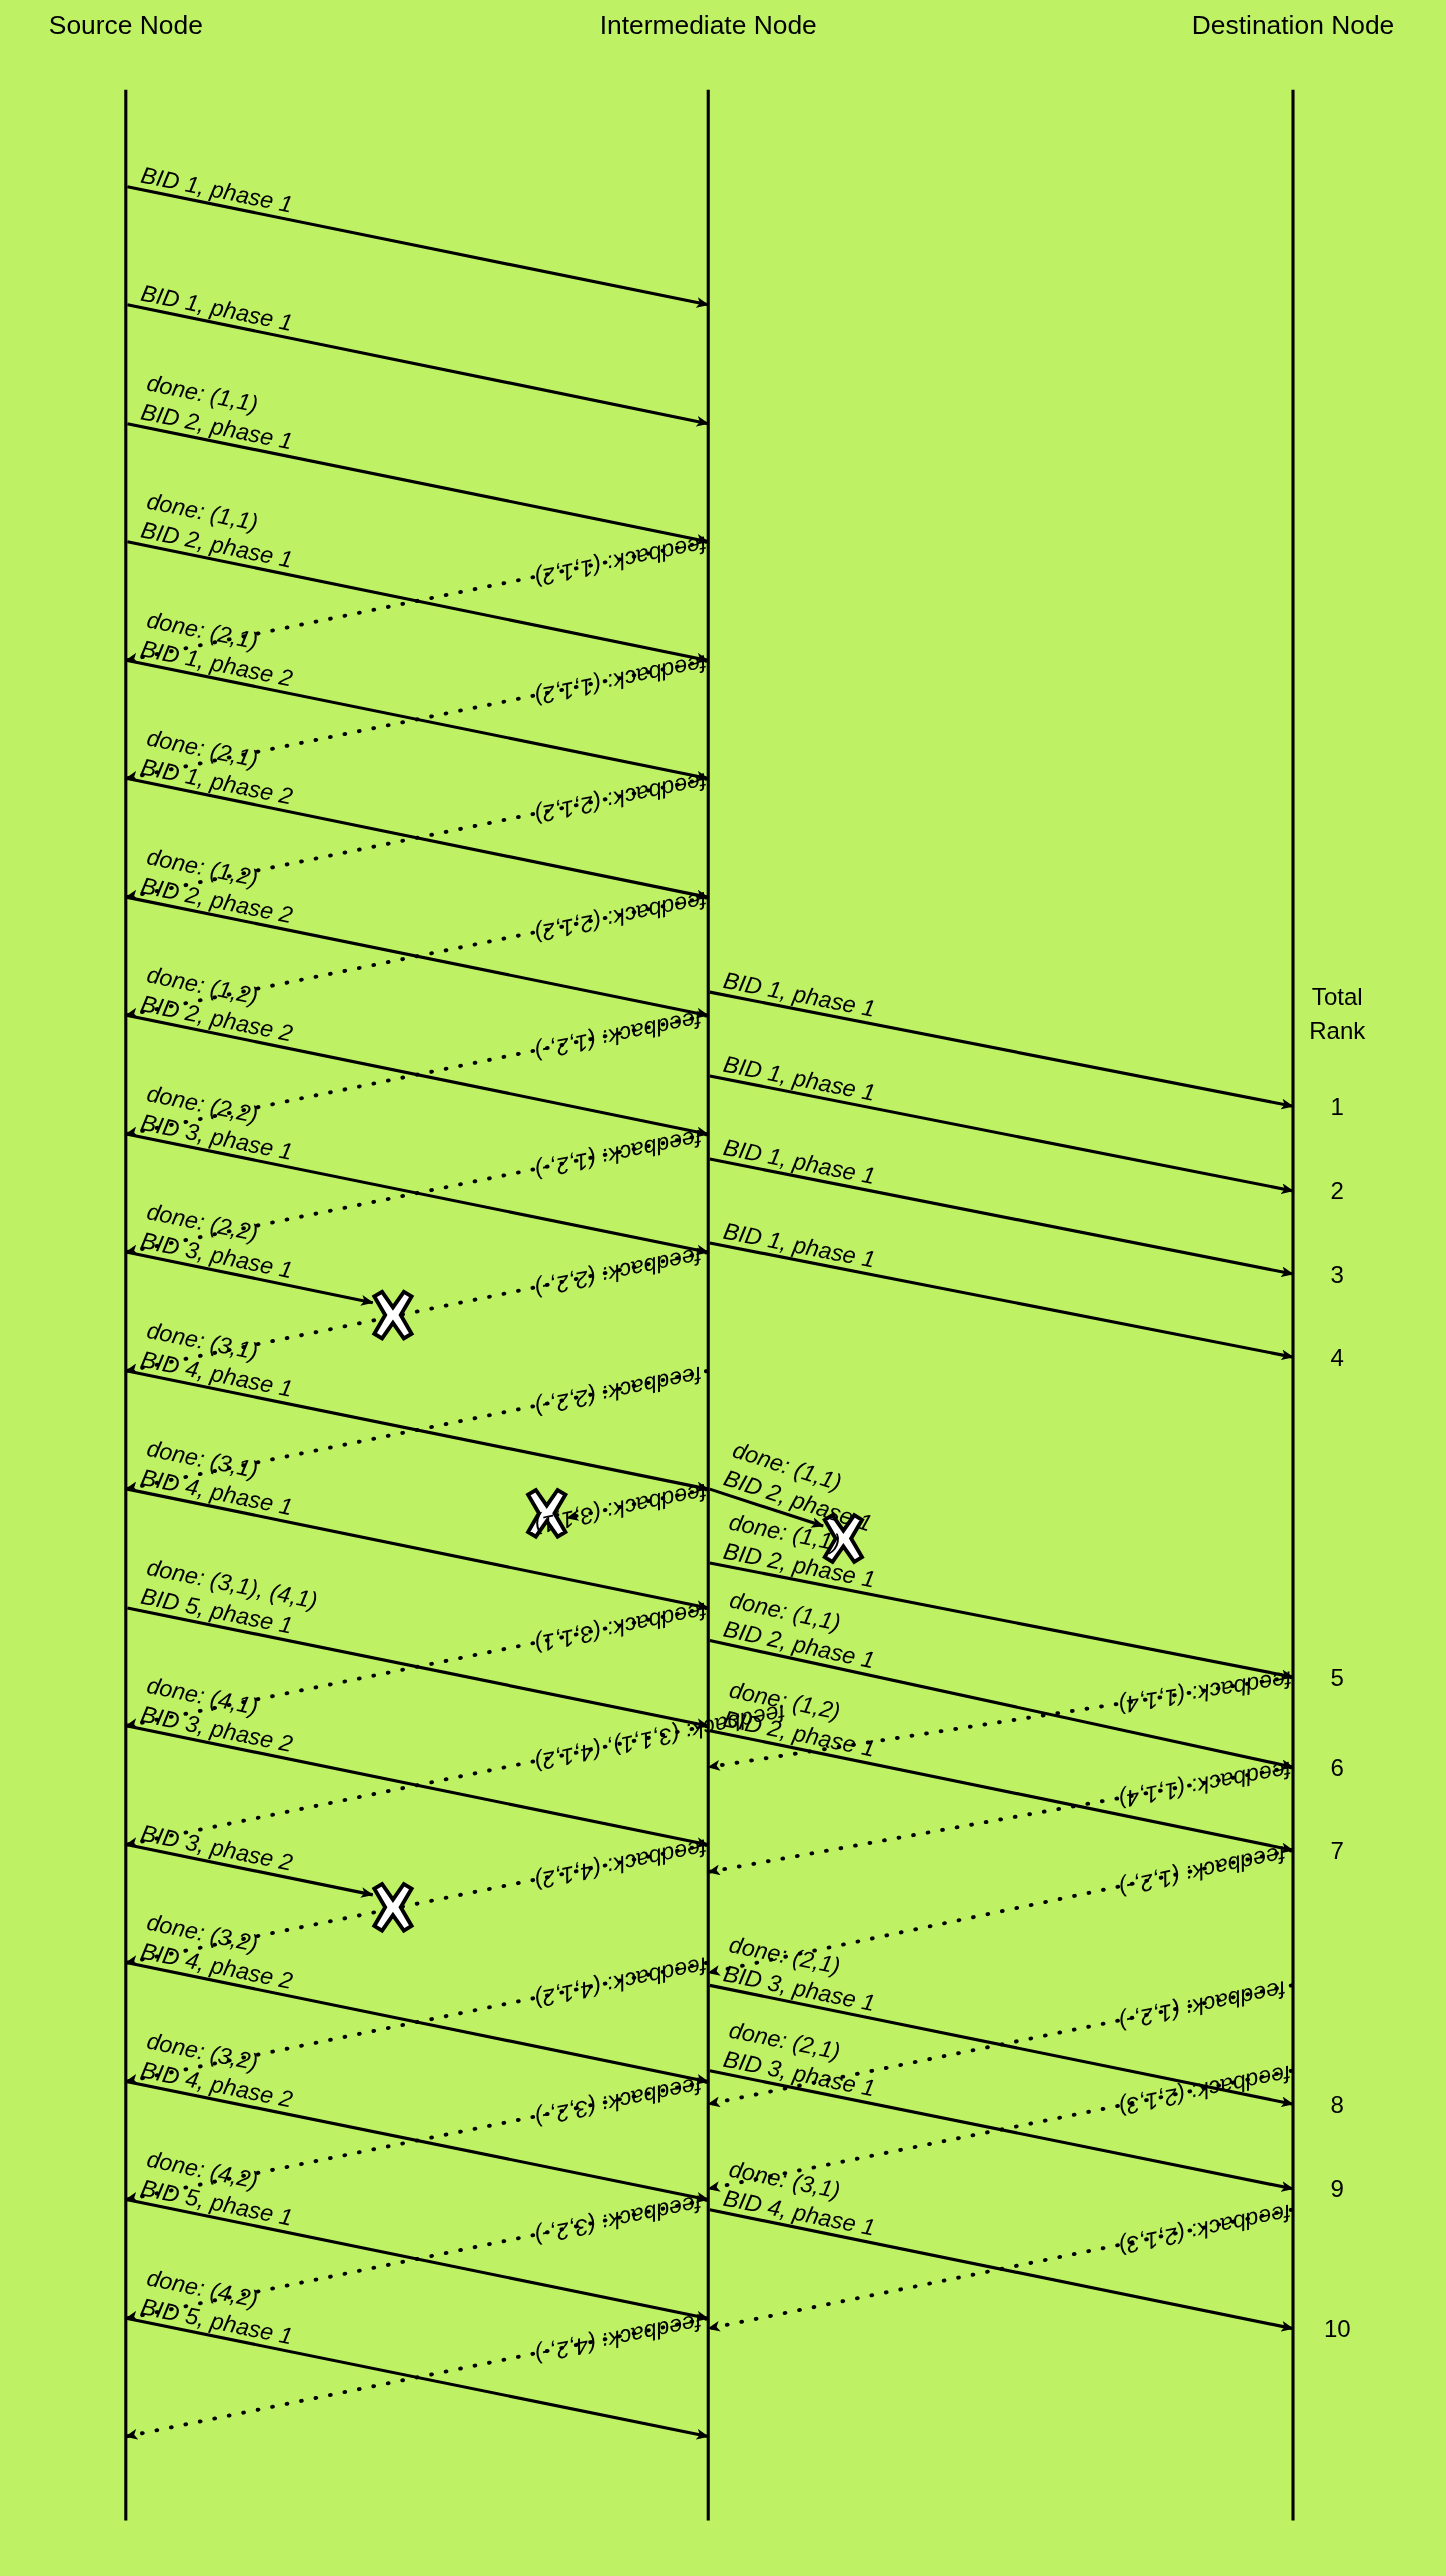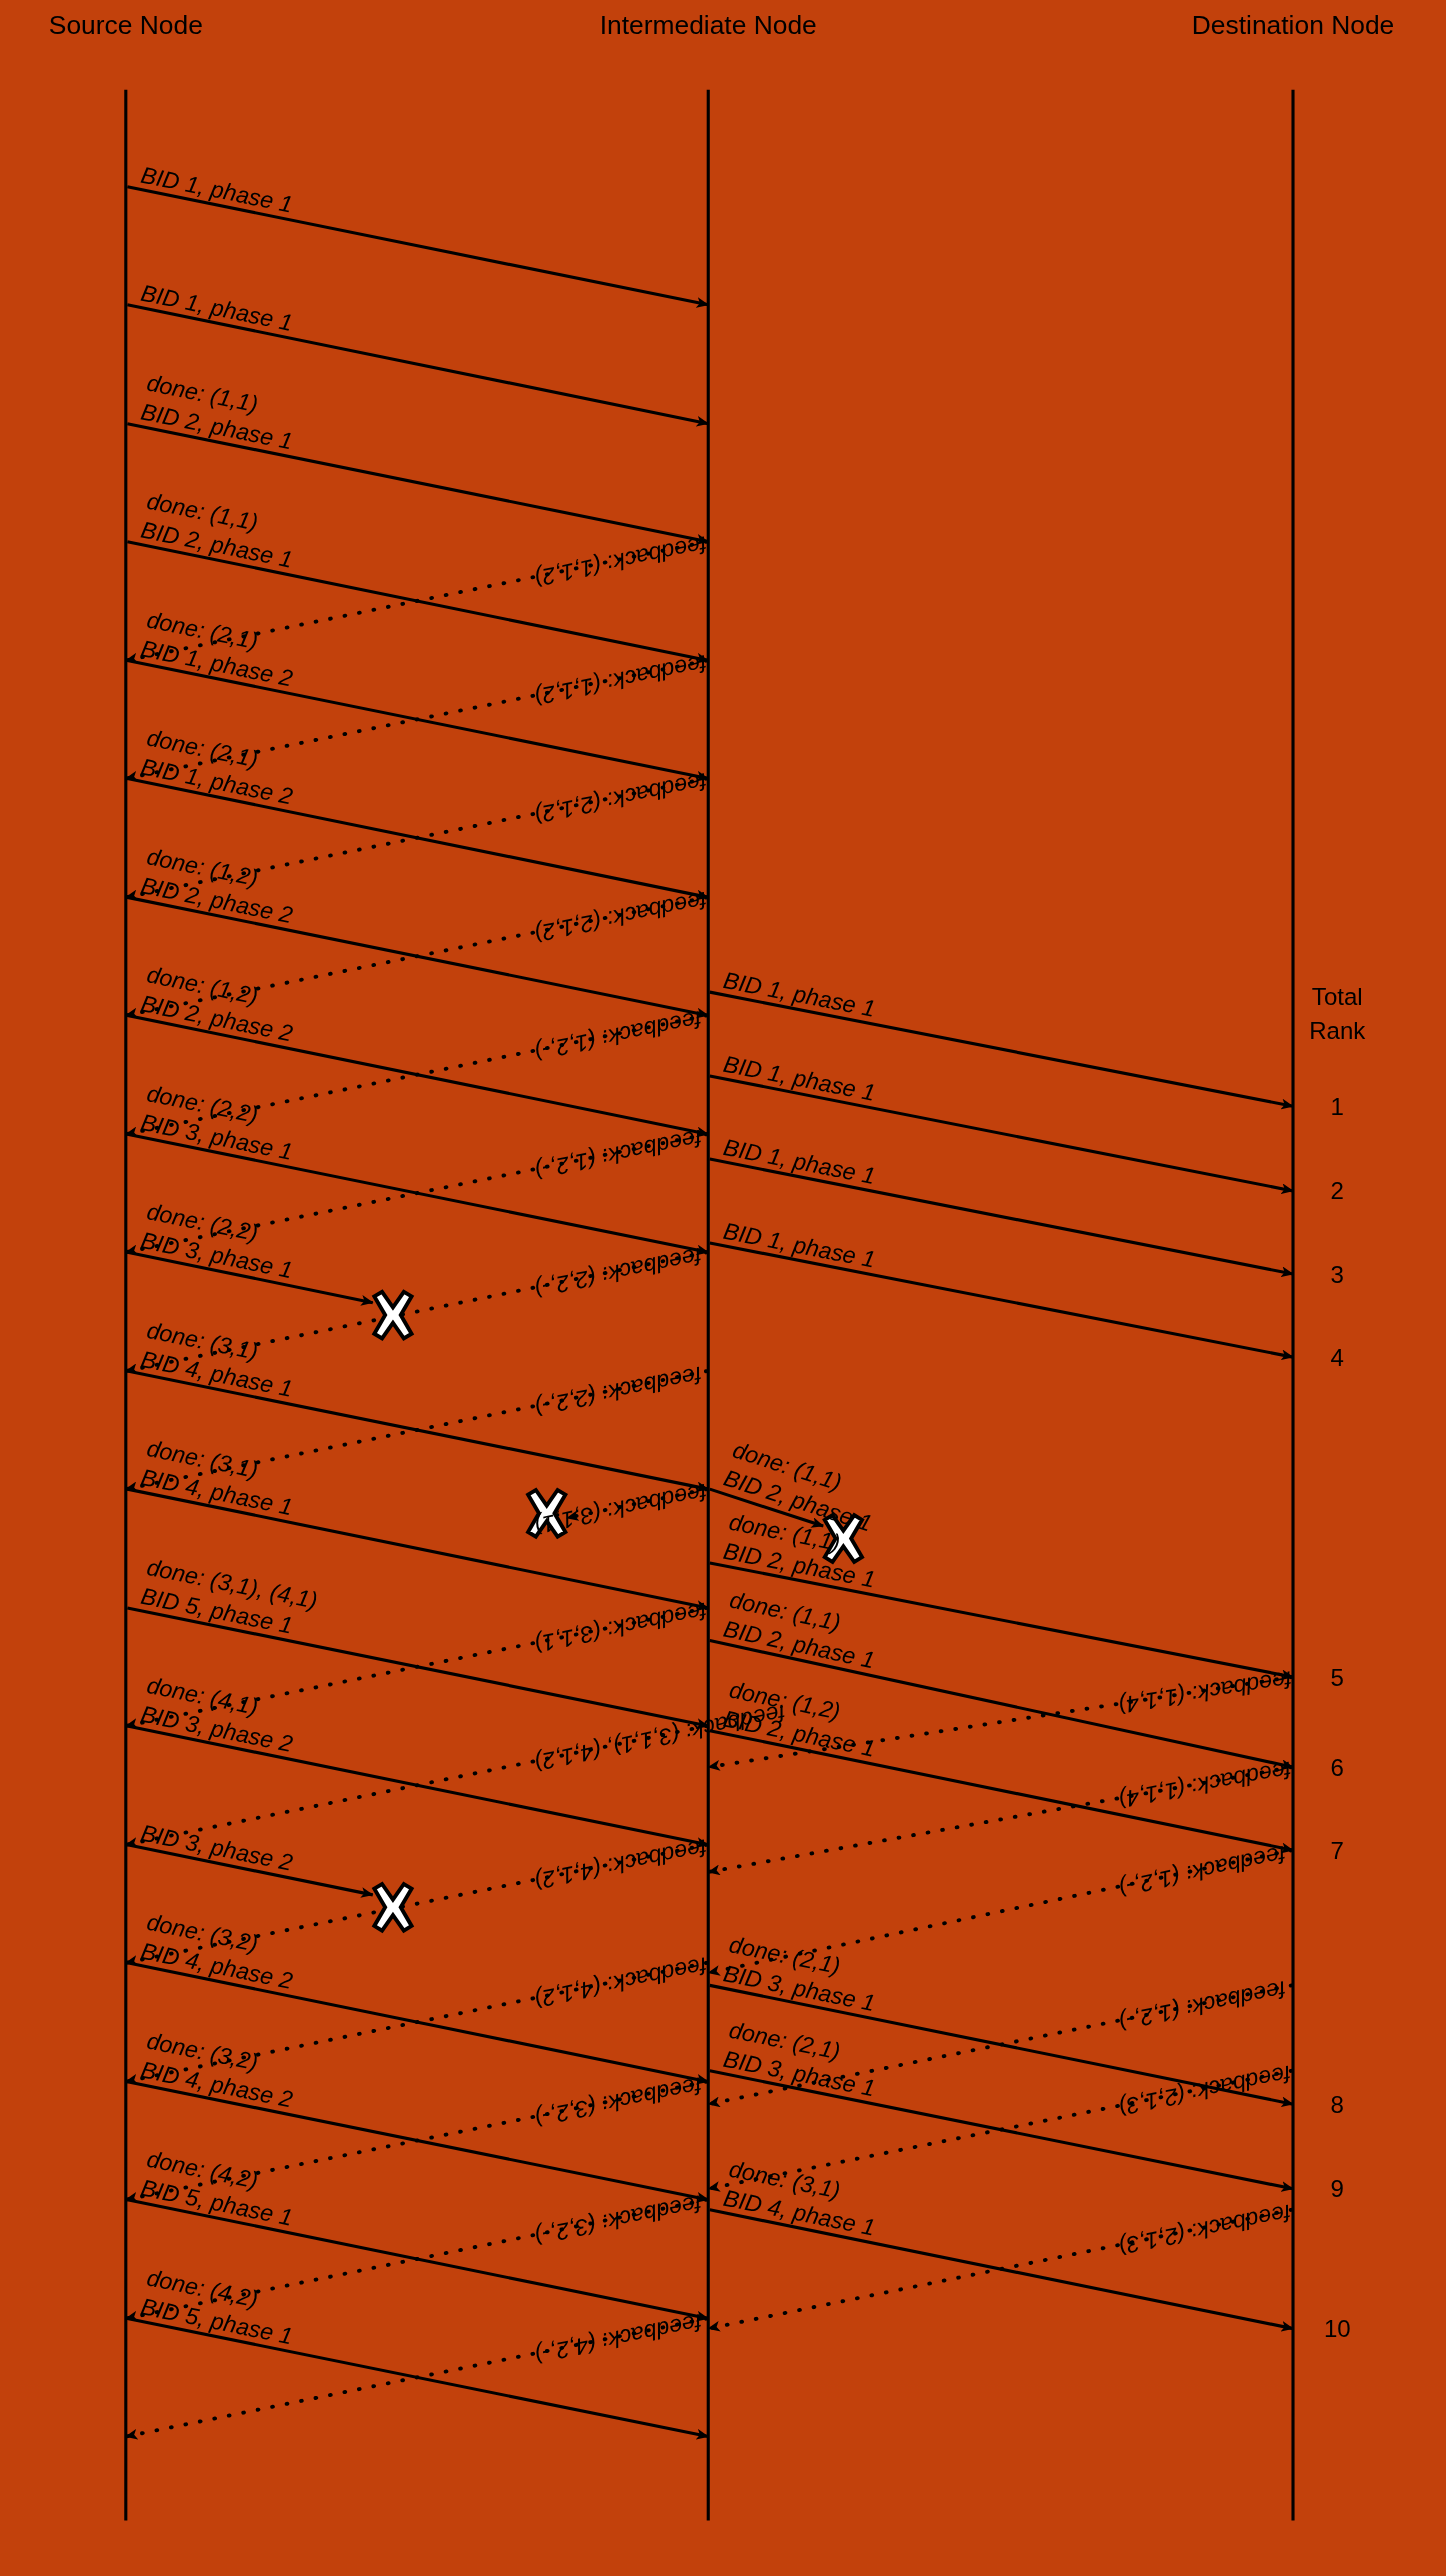--- a/index.html
+++ b/index.html
@@ -1,17 +1,17 @@
 <!DOCTYPE html>
 <html style="font-size:12.4px"><head>
 <meta charset="utf-8">
 <style>
   html,body{margin:0;padding:0;background:#ffffff;}
   body{width:1446px;height:2576px;font-family:"Liberation Sans",sans-serif;}
-  #stage{position:relative;width:1446px;height:2576px;overflow:hidden;background:#c2410c;}
+  #stage{position:relative;width:1446px;height:2576px;overflow:hidden;background:#bef264;}
   svg#diagram{position:absolute;left:0;top:0;width:1446px;height:2576px;}
   .hdr{font-family:"Liberation Sans",sans-serif;font-size:34px;fill:#000;}
   .rankhdr{font-family:"Liberation Sans",sans-serif;font-size:31px;fill:#000;}
   .ranknum{font-family:"Liberation Sans",sans-serif;font-size:31px;fill:#000;}
   .msg{font-family:"Liberation Sans",sans-serif;font-style:italic;font-size:30px;fill:#000;}
   .lifeline{stroke:#000;stroke-width:4;}
   .solidarrow{stroke:#000;stroke-width:4;fill:none;}
   .dotarrow{stroke:#000;stroke-width:5;fill:none;stroke-linecap:round;stroke-dasharray:1 18;}
   .xmark{stroke:#000;stroke-width:5;fill:#fff;}
 </style>

